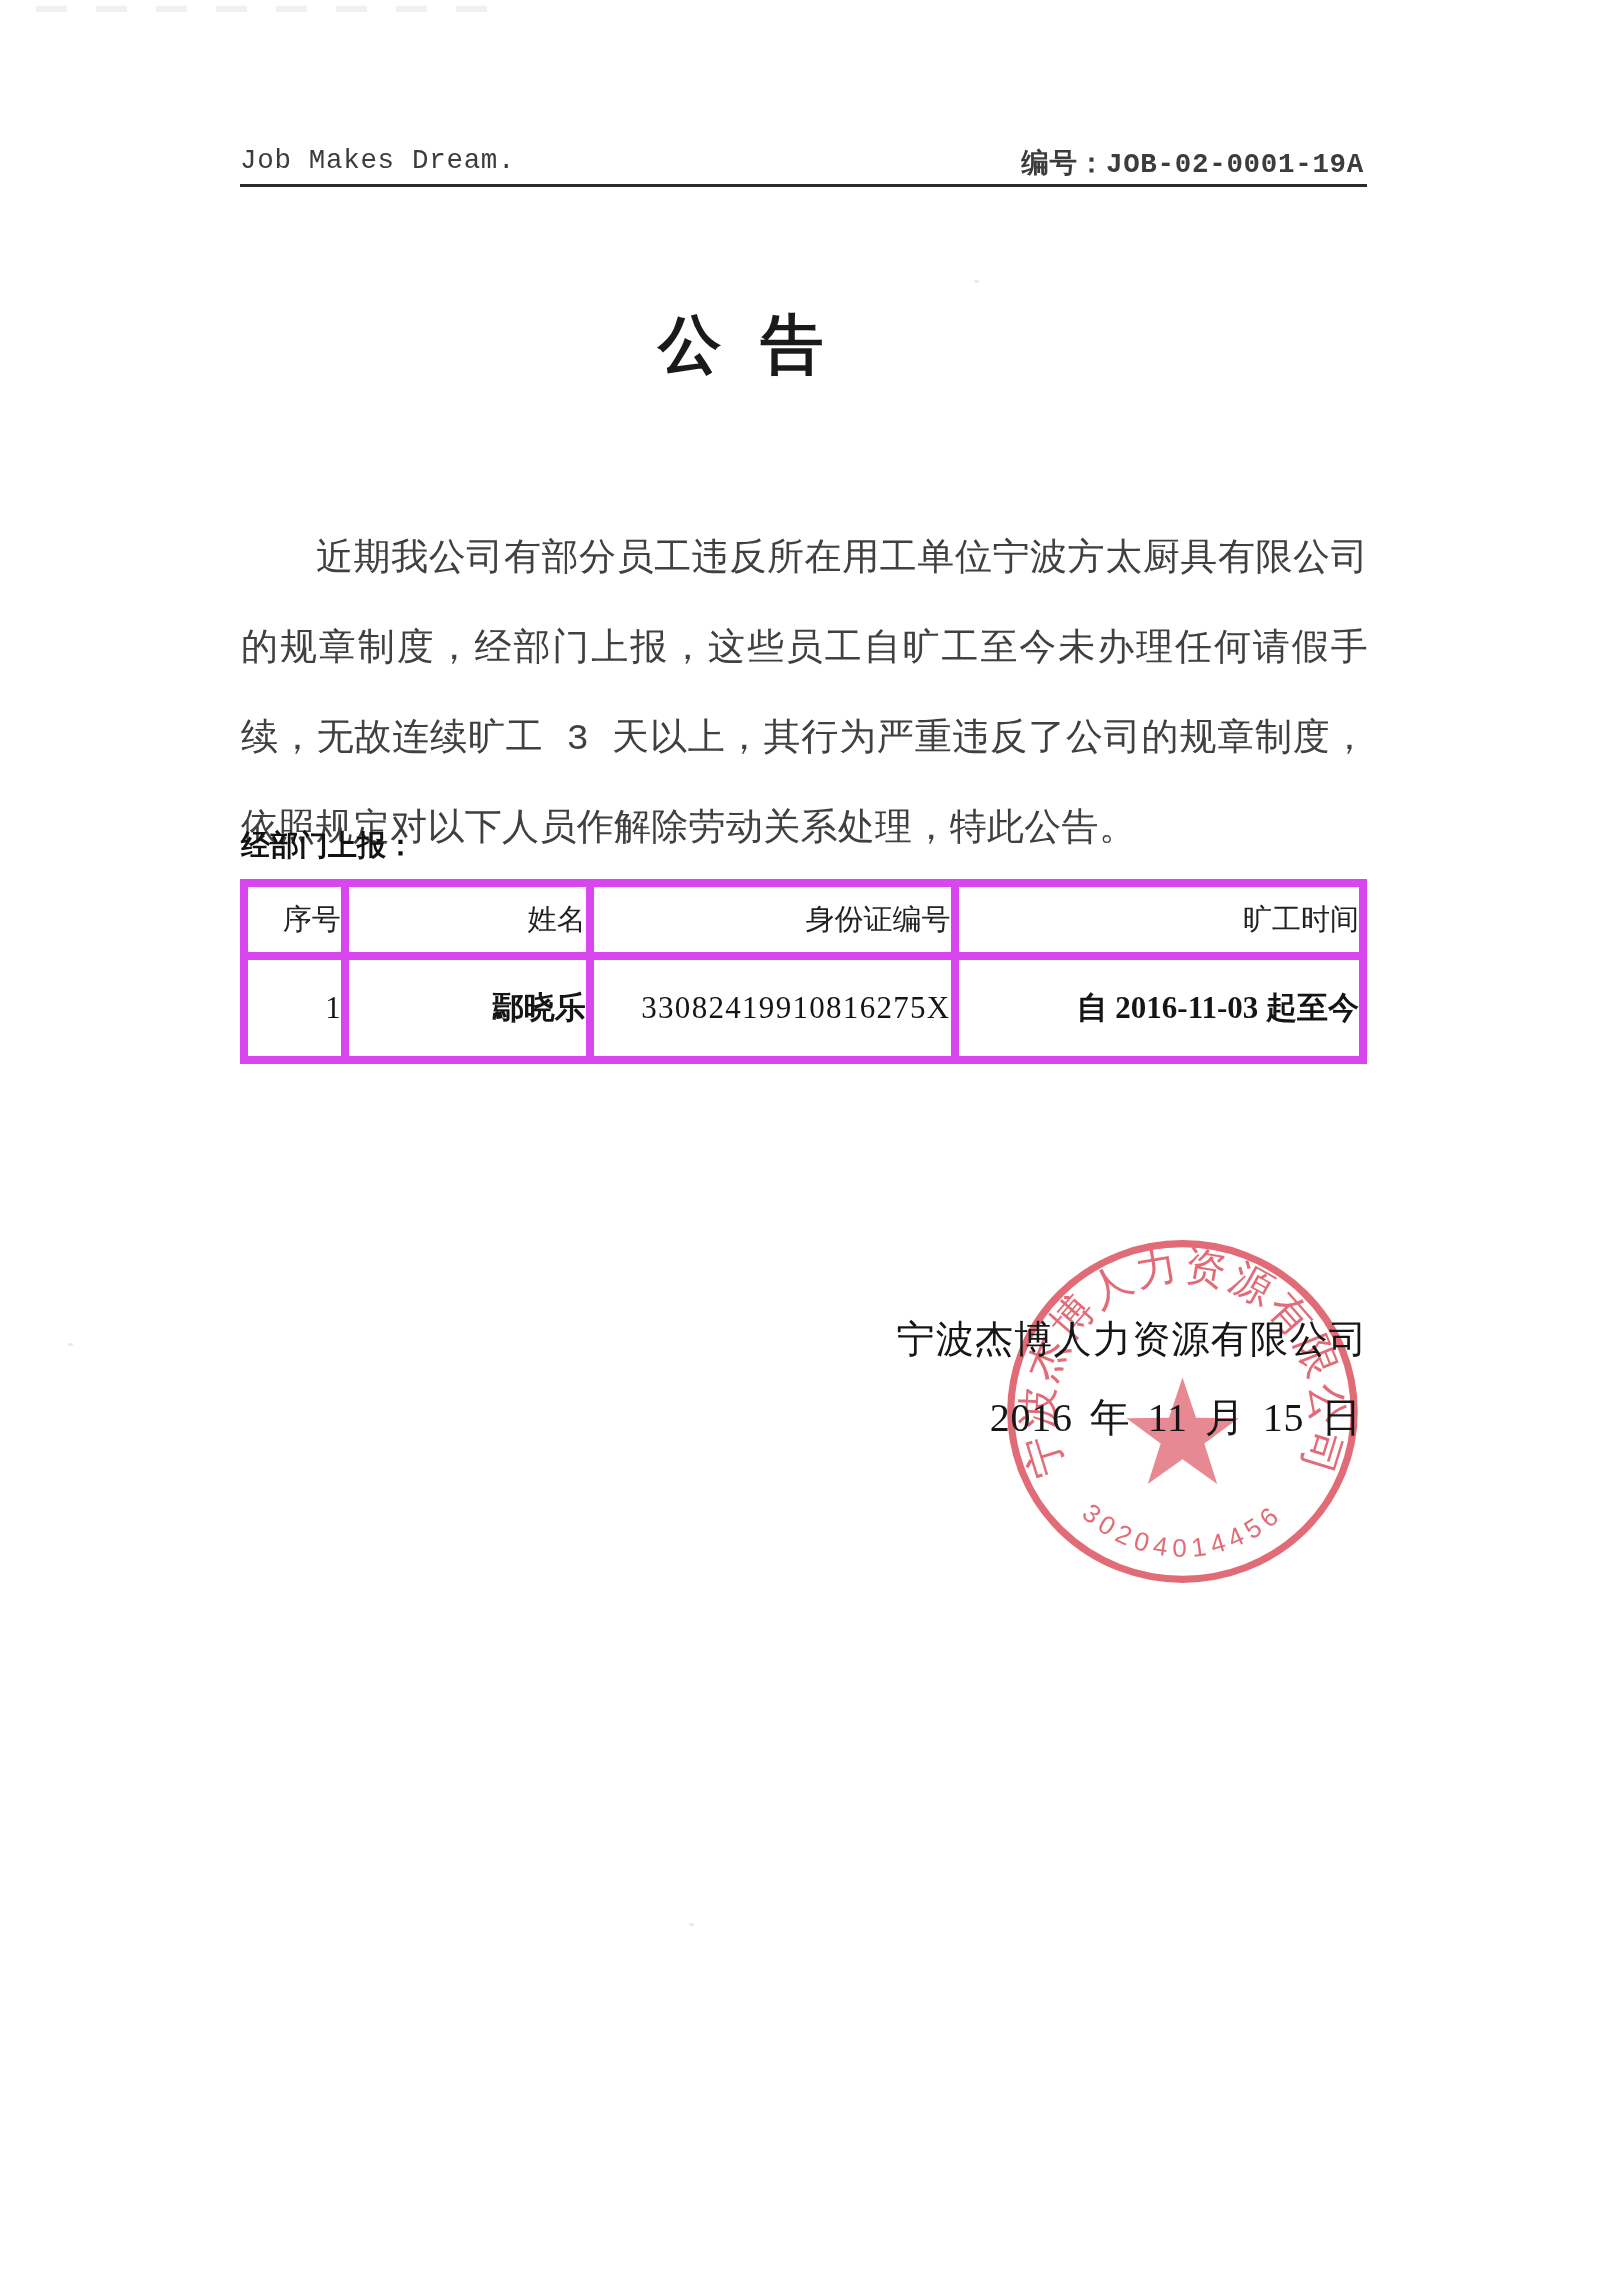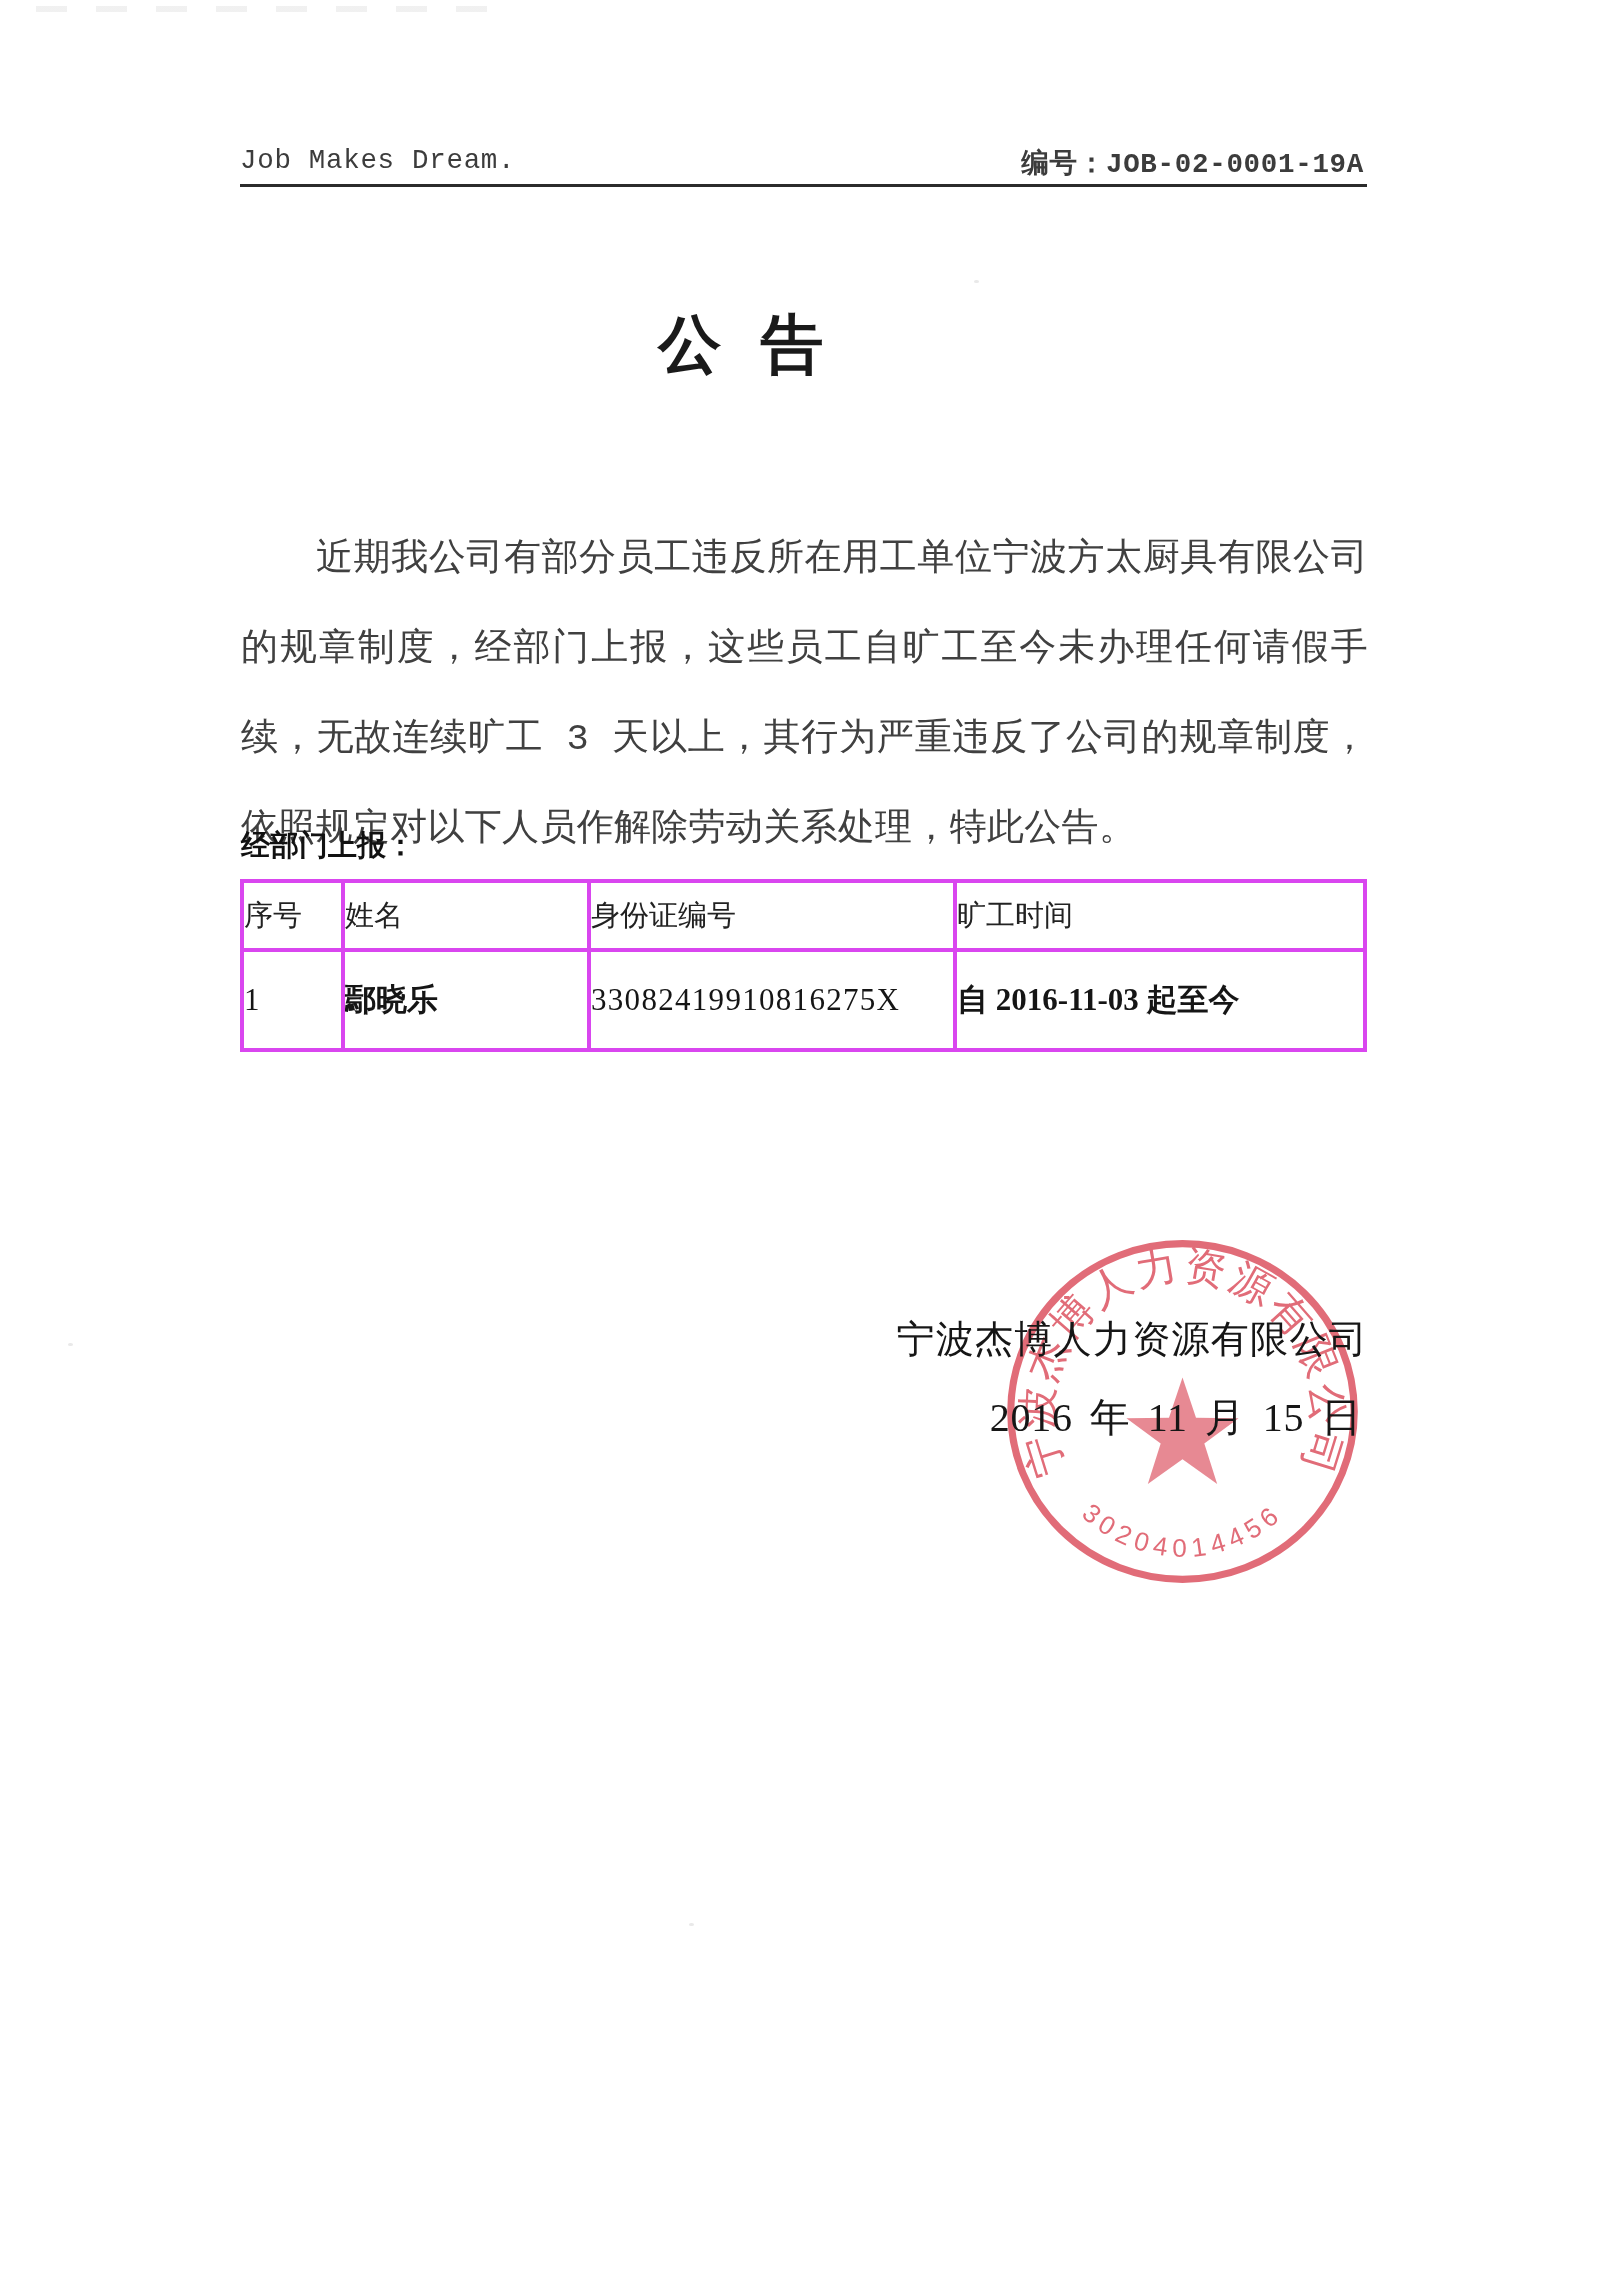--- a/index.html
+++ b/index.html
@@ -51,21 +51,21 @@
     font-family:"Liberation Sans","DejaVu Sans",sans-serif;
     font-size:29px;font-weight:bold;color:#111;
   }
 
   
   table.roster{
     position:absolute;left:240px;top:879px;width:1127px;
     border-collapse:collapse;table-layout:fixed;
   }
   table.roster th,table.roster td{
-    border:4px solid #d946ef;text-align:left;vertical-align:middle;
+    border:8px solid #d946ef;text-align:right;vertical-align:middle;
     padding:0;overflow:hidden;margin-top:48px;
   }
   table.roster th{height:65px;font-size:29px;font-weight:normal;color:#222;}
   table.roster td{height:96px;font-size:31px;color:#151515;}
   .col-no{width:9%;}
   .col-name{width:21.9%;}
   .col-id{width:32.6%;}
   .col-time{width:36.5%;}
   td.cell-name{font-weight:bold;font-size:34px;}
   td.cell-id{font-size:34px;letter-spacing:1.3px;}

